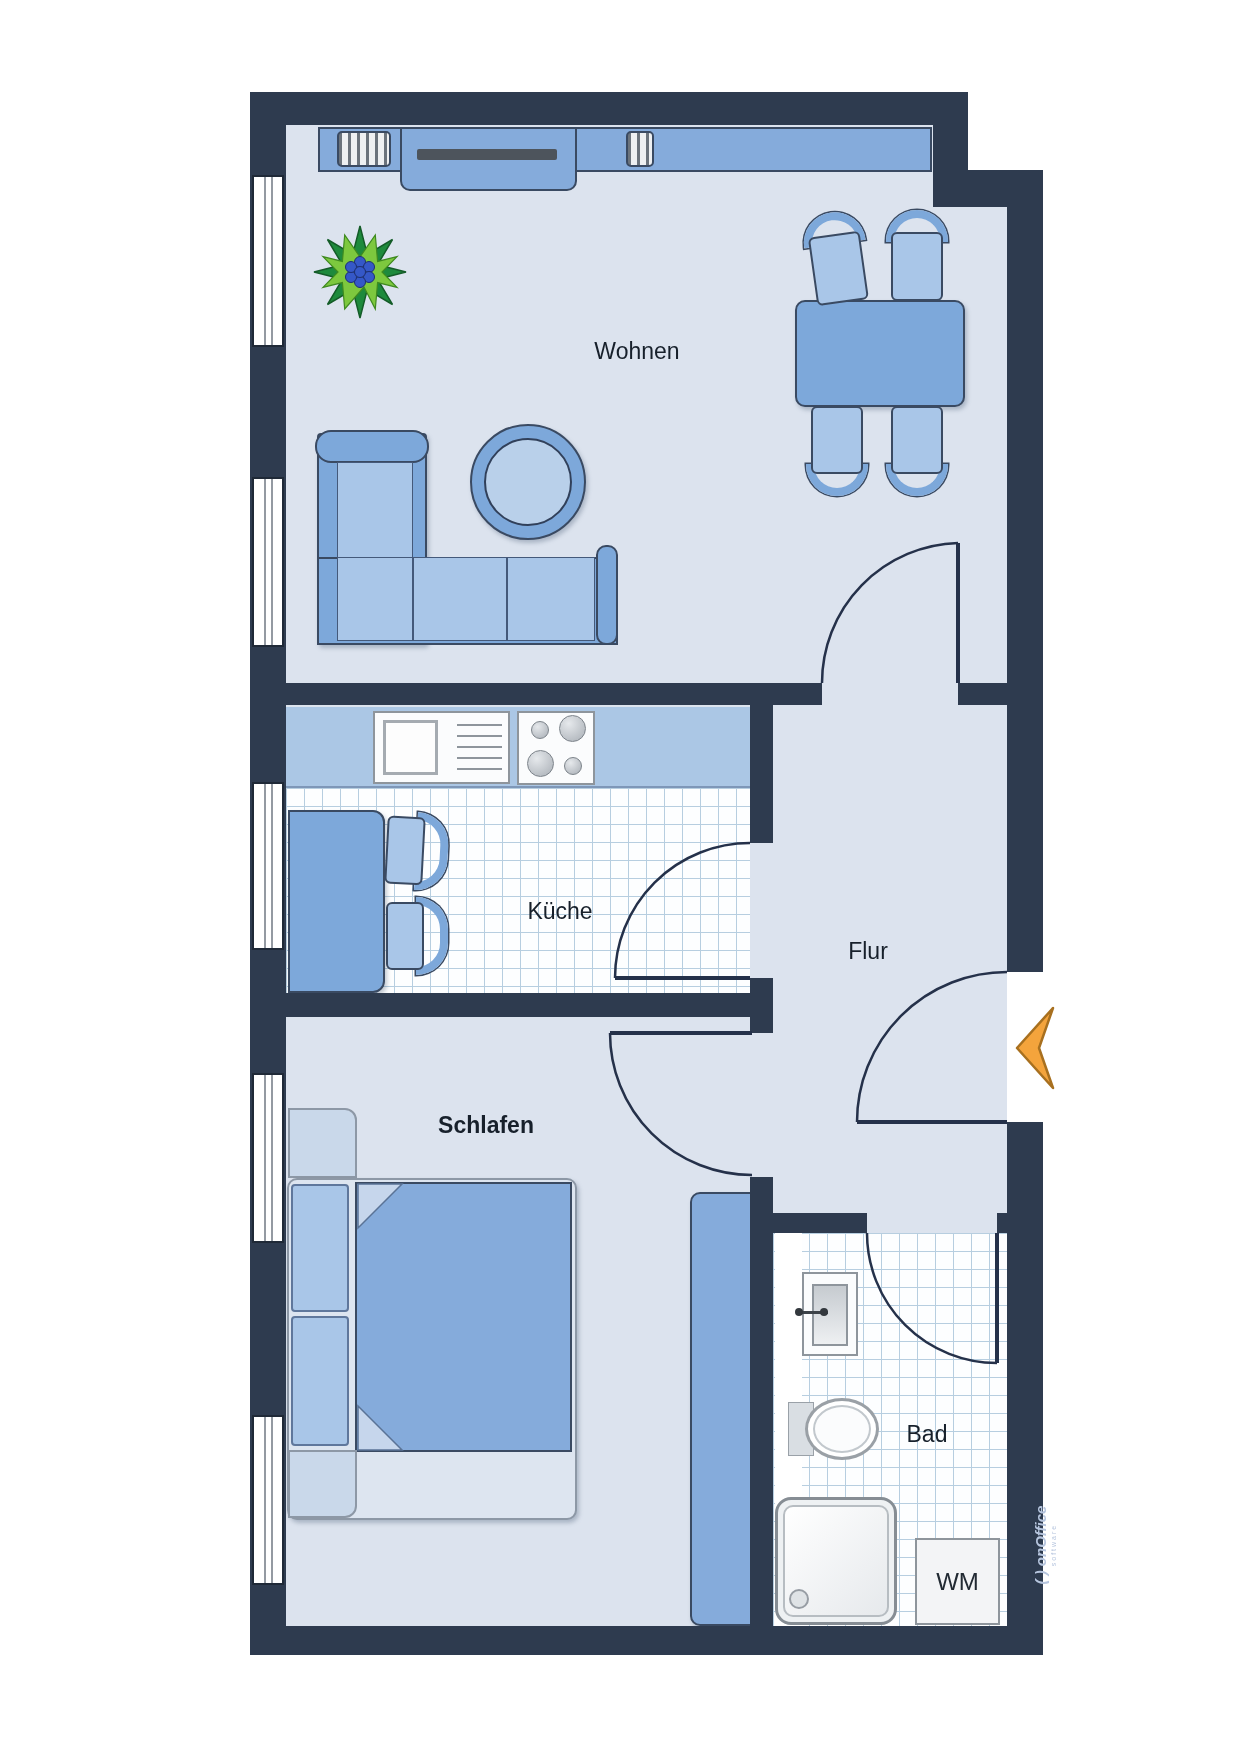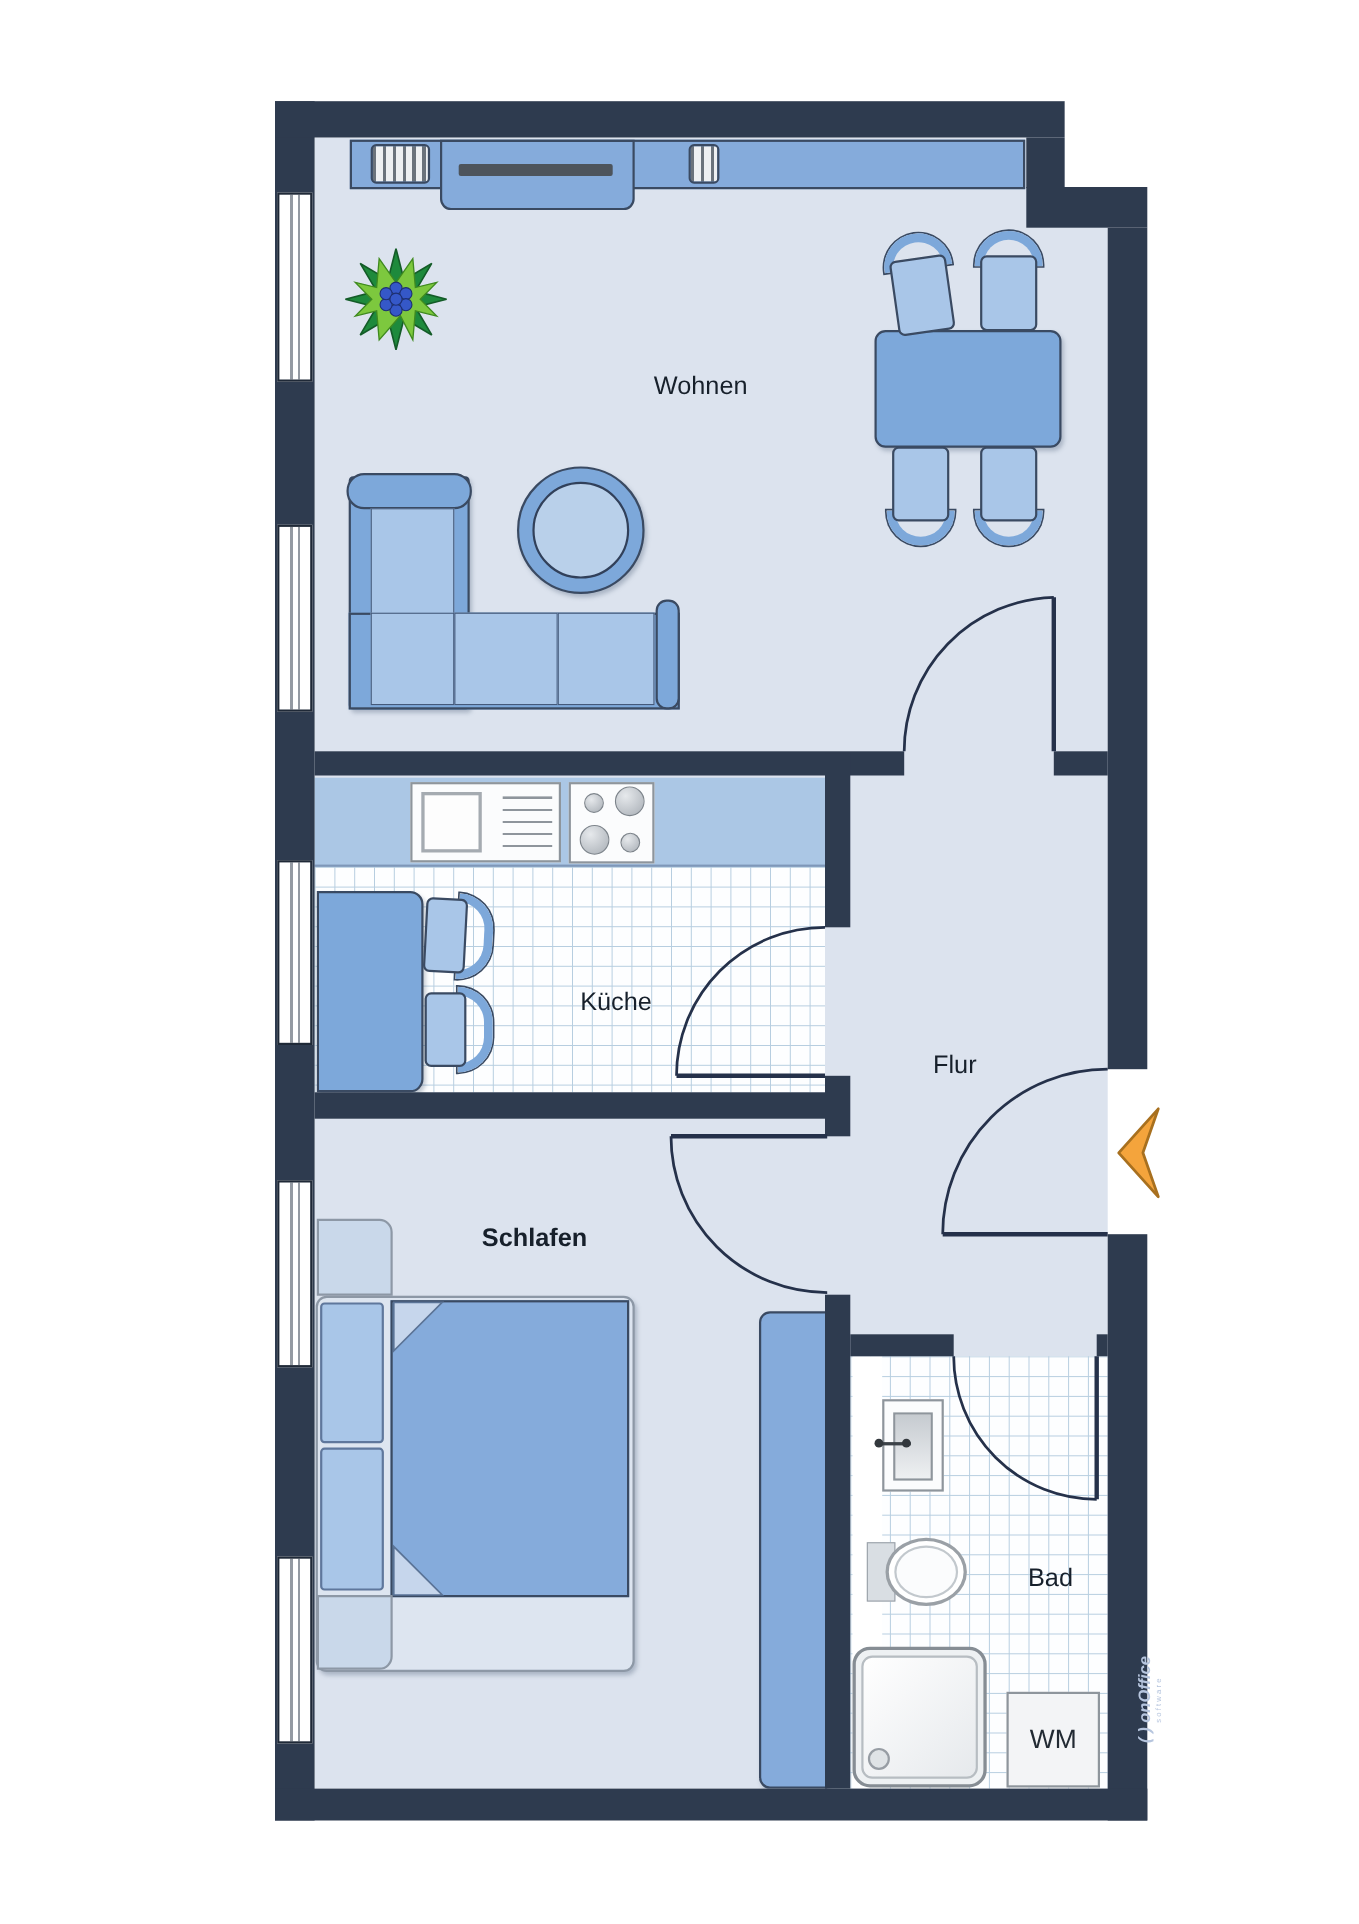--- a/index.html
+++ b/index.html
@@ -209,22 +209,22 @@
           <circle cx="351" cy="277" r="5.5"></circle>
           <circle cx="351" cy="267" r="5.5"></circle>
         <circle cx="360" cy="272" r="5.5"></circle>
       </g>
     </g>
     <polygon points="1017,1048 1053,1008 1039,1048 1053,1088" fill="#f4a43c" stroke="#a8701f" stroke-width="2.5" stroke-linejoin="round"></polygon>
   </svg>
 
   <div class="abs label" style="left:637px;top:351px;">Wohnen</div>
   <div class="abs label" style="left:560px;top:911px;text-align:center;">Küche</div>
-  <div class="abs label" style="left:868px;top:951px;margin-top:17px;">Flur</div>
+  <div class="abs label" style="left:868px;top:951px;">Flur</div>
   <div class="abs label" style="left:486px;top:1125px;font-weight:bold;">Schlafen</div>
-  <div class="abs label" style="left:955px;top:1434px;">Bad</div>
+  <div class="abs label" style="left:927px;top:1434px;">Bad</div>
 
   <div class="abs watermark" style="left:973px;top:1525px;">
     <span class="brand">( ) onOffice</span>
     <span class="sub">software</span>
   </div>
 
 </div>
 
 </body></html>

